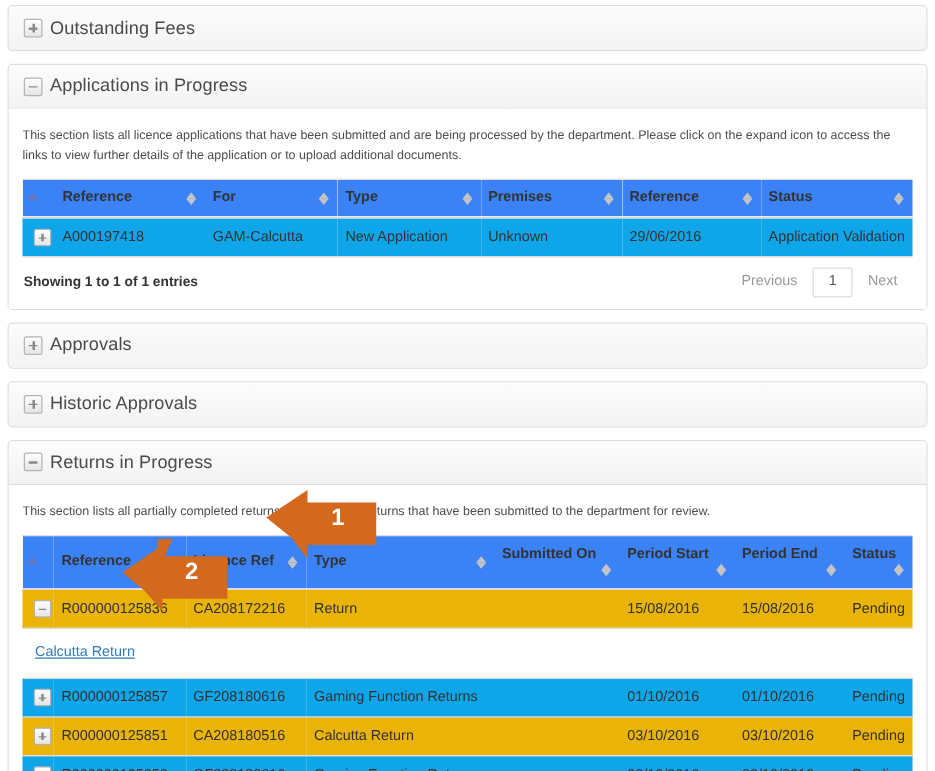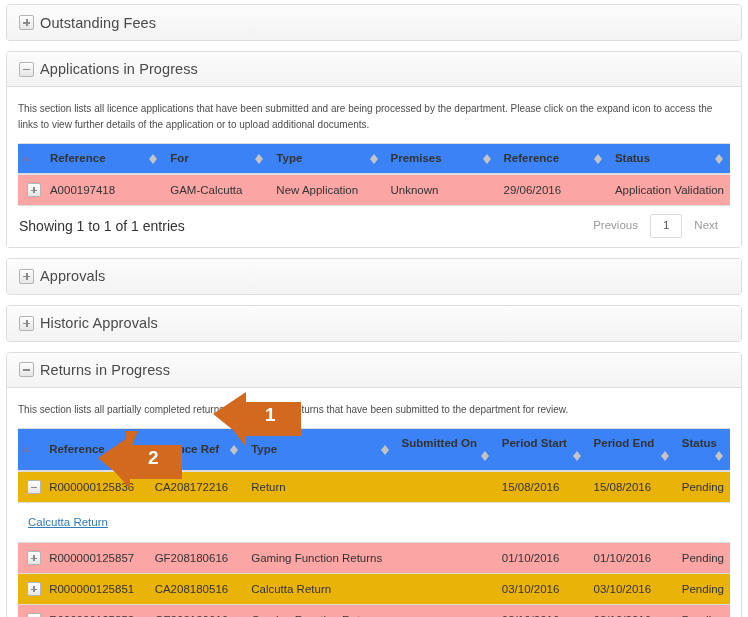--- a/index.html
+++ b/index.html
@@ -127,21 +127,21 @@
     background: #3b82f6;
   }
   table.dt tbody td {
     padding: 8px 6px;
     border-top: 1px solid #dddddd;
     color: #333333;
     font-size: 11.5px;
     white-space: nowrap;
     vertical-align: middle;
   }
-  table.dt tbody tr.odd td { background: #fca5a5; }
+  table.dt tbody tr.odd td { background: #0ea5e9; }
   table.dt tbody tr.even td { background: #eab308; }
   table.dt tbody tr.detail td { background: #ffffff; border-top: 1px solid #dddddd; }
 
   .col-expand { width: 26px; text-align: center; padding-left: 8px !important; padding-right: 2px !important; }
 
   
   .sort {
     display: inline-block;
     width: 9px;
     height: 12px;
@@ -173,23 +173,24 @@
   
   .table-footer {
     display: flex;
     align-items: center;
     justify-content: space-between;
     padding: 8px 0 9px 0;
     border-top: 1px solid #dddddd;
     margin-top: 0;
   }
   .dt-info {
-    font-size: 14px;
+    font-size: 11px;
     color: #333333;
     padding-left: 1px;
+    font-weight: bold;
   }
   .dt-paginate {
     display: flex;
     align-items: center;
     gap: 0;
     justify-content: space-between;
   }
   .pg {
     font-size: 11.5px;
     color: #9a9a9a;

